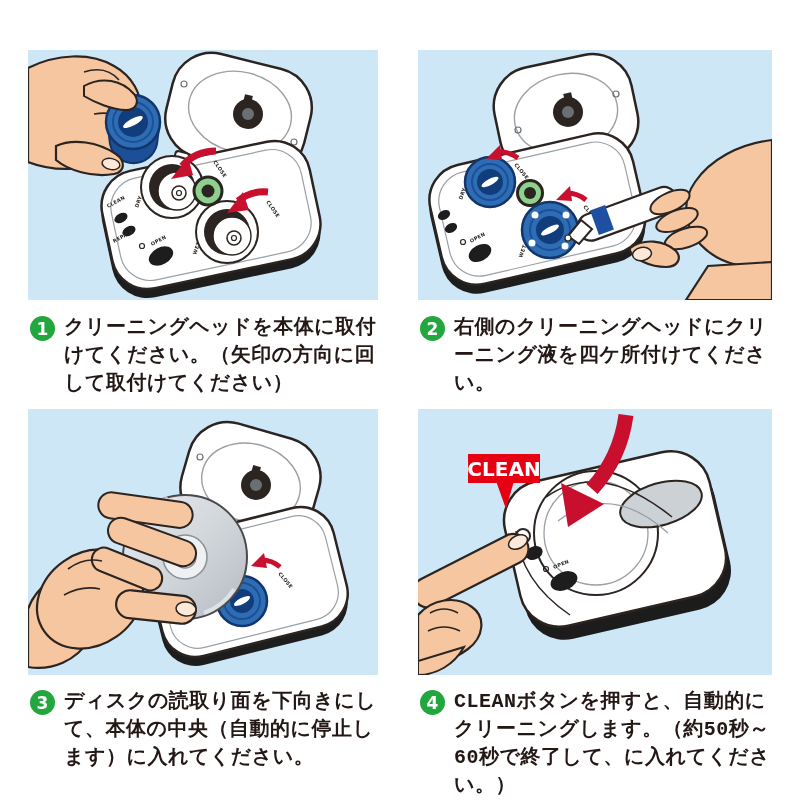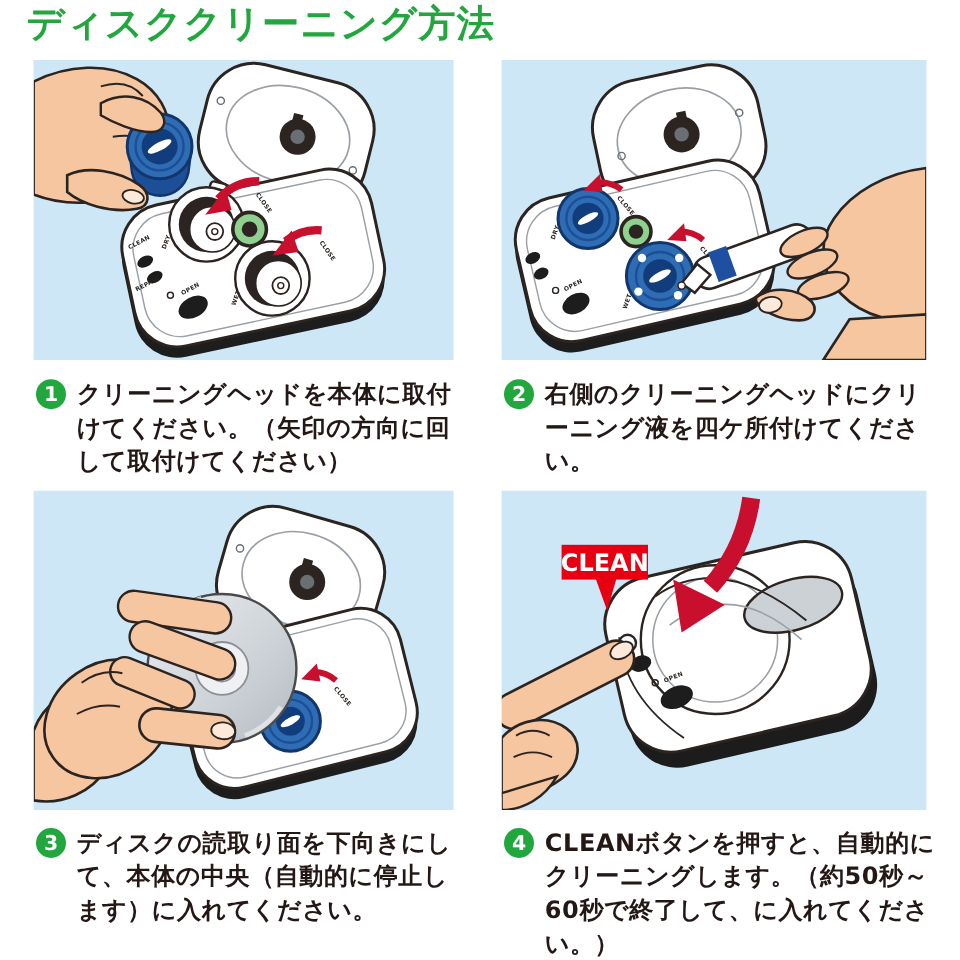--- a/index.html
+++ b/index.html
@@ -27,31 +27,30 @@
   #step2{left:420px;top:314px;width:362px;}
   #step3{left:30px;top:688px;width:356px;}
   #step4{left:420px;top:688px;width:362px;}
   .badge{
     flex:0 0 auto;width:25px;height:25px;border-radius:50%;
     background:var(--green);color:#fff;font-weight:bold;font-size:17px;
     display:flex;align-items:center;justify-content:center;margin-top:2px;
   }
   .step p{
     margin:0;font-size:20px;line-height:28px;font-weight:bold;
-    color:var(--text-black);letter-spacing:0.5px;
+    color:var(--text-black);letter-spacing:0.5px;font-family:Liberation Mono, monospace;
   }
   svg text{font-family:"DejaVu Sans","Liberation Sans",sans-serif;}
   .tinylabel{font-size:5px;fill:#2b2420;font-weight:bold;letter-spacing:0.3px;}
 </style>
 </head>
 <body>
 
 <div class="page">
 
-  <h1 class="page-title">ディスククリーニング方法</h1>
 
   <div id="panel1" class="panel">
     <svg viewBox="0 0 350 250">
 
       <g>
         <rect x="140" y="10" width="142" height="106" rx="40" transform="rotate(14 211 61)" fill="#fff" stroke="var(--outline)" stroke-width="2.5"></rect>
         <ellipse cx="212" cy="62" rx="52" ry="40" transform="rotate(14 212 62)" fill="none" stroke="#9aa0a5" stroke-width="1.4"></ellipse>
         <circle cx="156" cy="34" r="3" fill="none" stroke="#6a6f74" stroke-width="1.2"></circle>
         <circle cx="266" cy="92" r="3" fill="none" stroke="#6a6f74" stroke-width="1.2"></circle>
         <circle cx="220" cy="64" r="15" fill="#2b2420"></circle>

